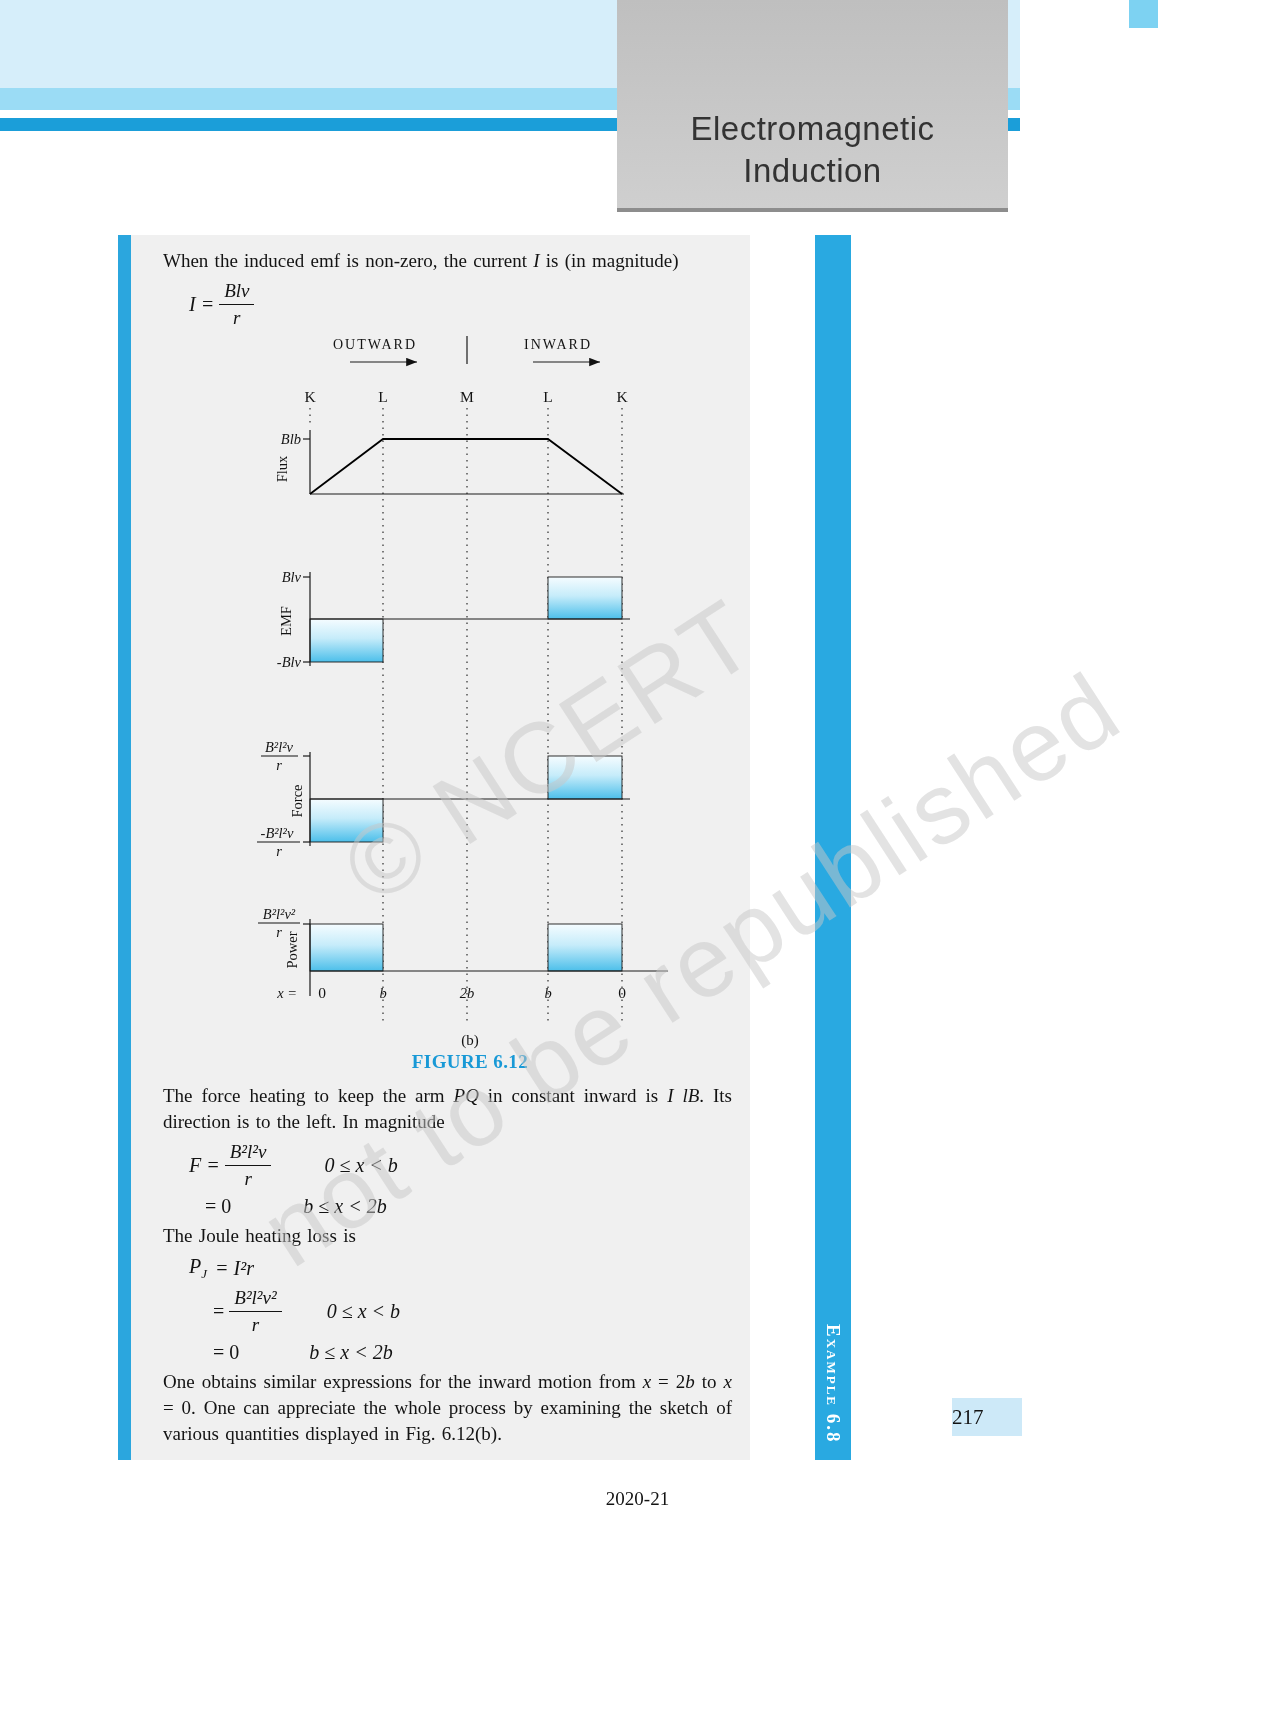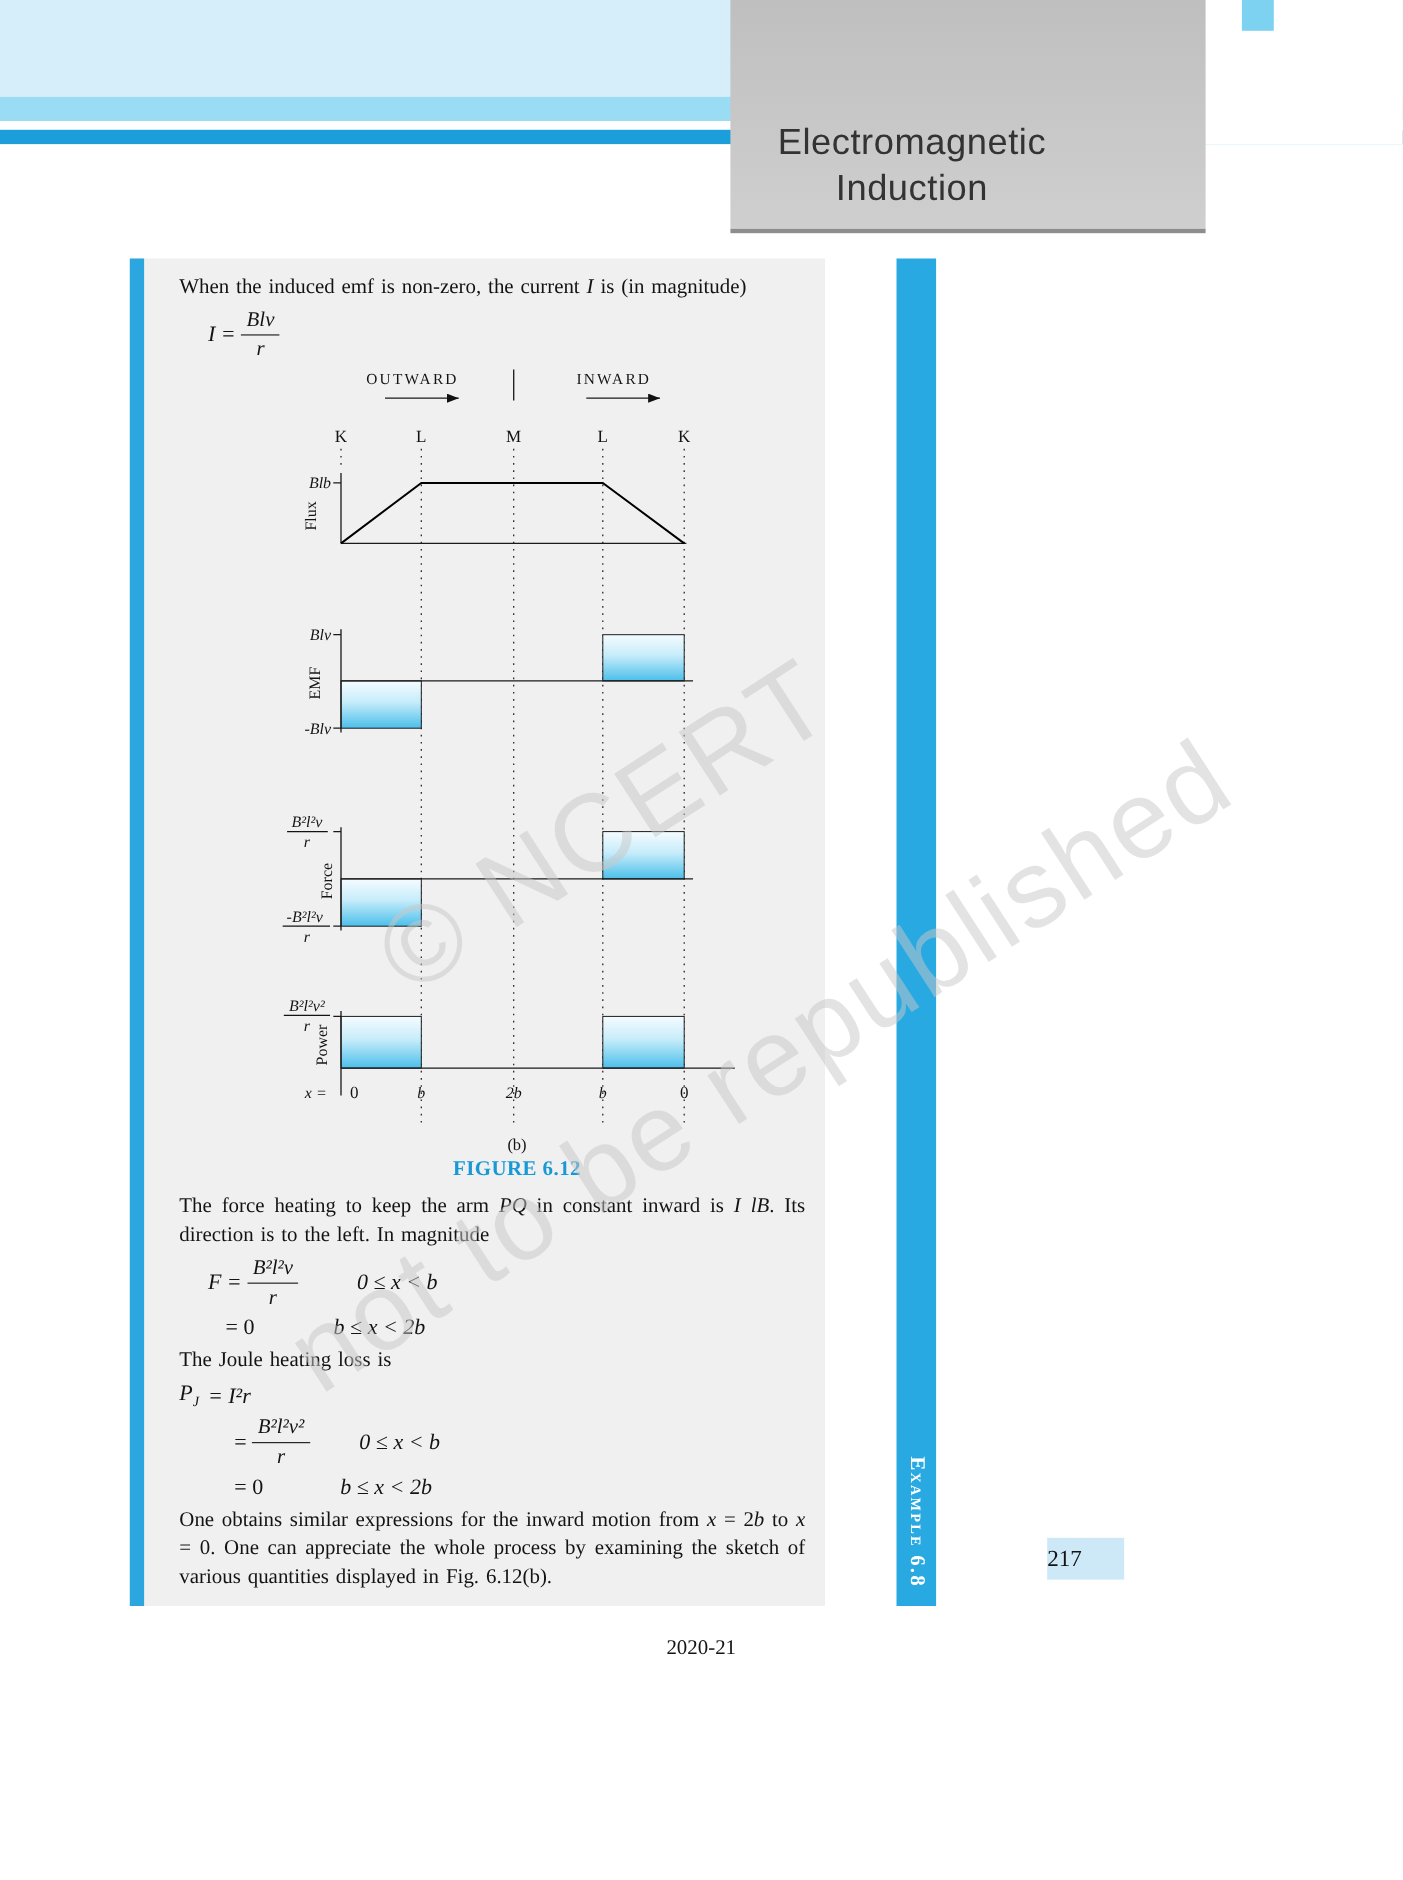--- a/index.html
+++ b/index.html
@@ -3,21 +3,21 @@
 <meta charset="utf-8">
 <style>
   *{margin:0;padding:0;box-sizing:border-box}
   html,body{width:1275px;height:1709px;background:#fff;font-family:"Liberation Serif",serif;position:relative;overflow:hidden}
   .band{position:absolute;left:0;width:100%}
   .band1{top:0;height:88px;background:#d6eefa}
   .band2{top:88px;height:22px;background:#9bdcf5}
   .band3{top:118px;height:13px;background:#1b9ed9}
   .top-right-cover{position:absolute;top:0;right:0;width:255px;height:131px;background:#fff}
   .corner-tab{position:absolute;top:0;right:117px;width:29px;height:28px;background:#7dd2f2}
-  .header-box{position:absolute;left:664px;top:0;width:432px;height:212px;background:linear-gradient(180deg,#bfbfbf,#cfcfcf);border-bottom:4px solid #8d8d8d;display:flex;align-items:flex-end;justify-content:flex-start;padding-bottom:16px}
+  .header-box{position:absolute;left:617px;top:0;width:391px;height:212px;background:linear-gradient(180deg,#bfbfbf,#cfcfcf);border-bottom:4px solid #8d8d8d;display:flex;align-items:flex-end;justify-content:center;padding-bottom:16px}
   .header-title{font-family:"Liberation Sans",sans-serif;font-size:33px;line-height:1.28;color:#333;text-align:center;width:330px;letter-spacing:.5px}
   .content-box{position:absolute;left:118px;top:235px;width:632px;height:1225px;background:#f0f0f0;border-left:13px solid #2ba6de;padding:13px 18px 0 32px}
   p.body-text{font-size:19px;line-height:1.38;text-align:justify;color:#131313;margin-bottom:6px;word-spacing:1.5px}
   .formula{display:flex;align-items:center;font-size:20px;color:#131313;margin:5px 0}
   .mi{font-style:italic}
   .formula sub{font-size:13px;font-style:italic}
   .frac{display:inline-flex;flex-direction:column;align-items:center;font-style:italic;margin:0 5px;font-size:19px;line-height:1.15}
   .frac .num{padding:0 5px 2px;border-bottom:1.3px solid #131313}
   .frac .den{padding-top:2px}
   .cond{font-style:italic}
@@ -177,21 +177,21 @@
     <span class="cond" style="margin-left:48px">0 ≤ x &lt; b</span>
   </div>
 
   <div class="formula" style="margin-left:42px">
     <span>= 0</span>
     <span class="cond" style="margin-left:72px">b ≤ x &lt; 2b</span>
   </div>
 
   <p class="body-text"><span>The Joule heating loss is</span></p>
 
-  <div class="formula" style="">
+  <div class="formula" style="margin-left:26px">
     <span class="mi"><i>P</i><sub>J</sub></span>
     <span class="mi" style="margin-left:8px">= I²r</span>
   </div>
 
   <div class="formula" style="margin-left:50px">
     <span>=</span>
     <span class="frac">
       <span class="num">B²l²v²</span>
       <span class="den">r</span>
     </span>

